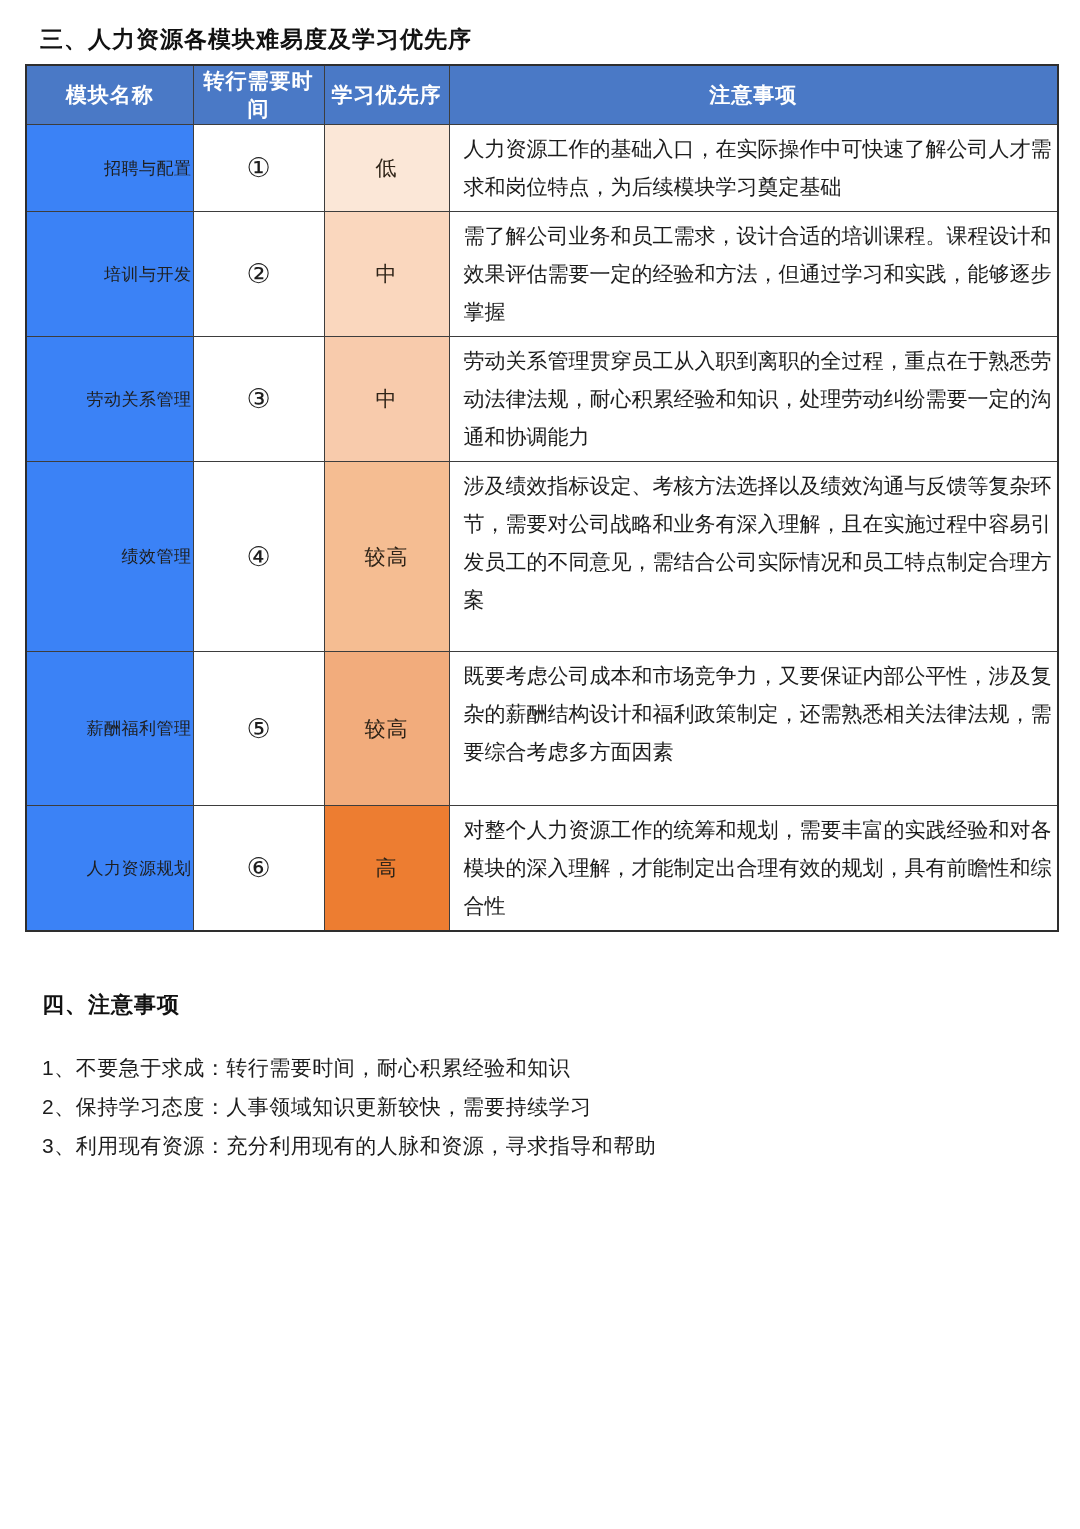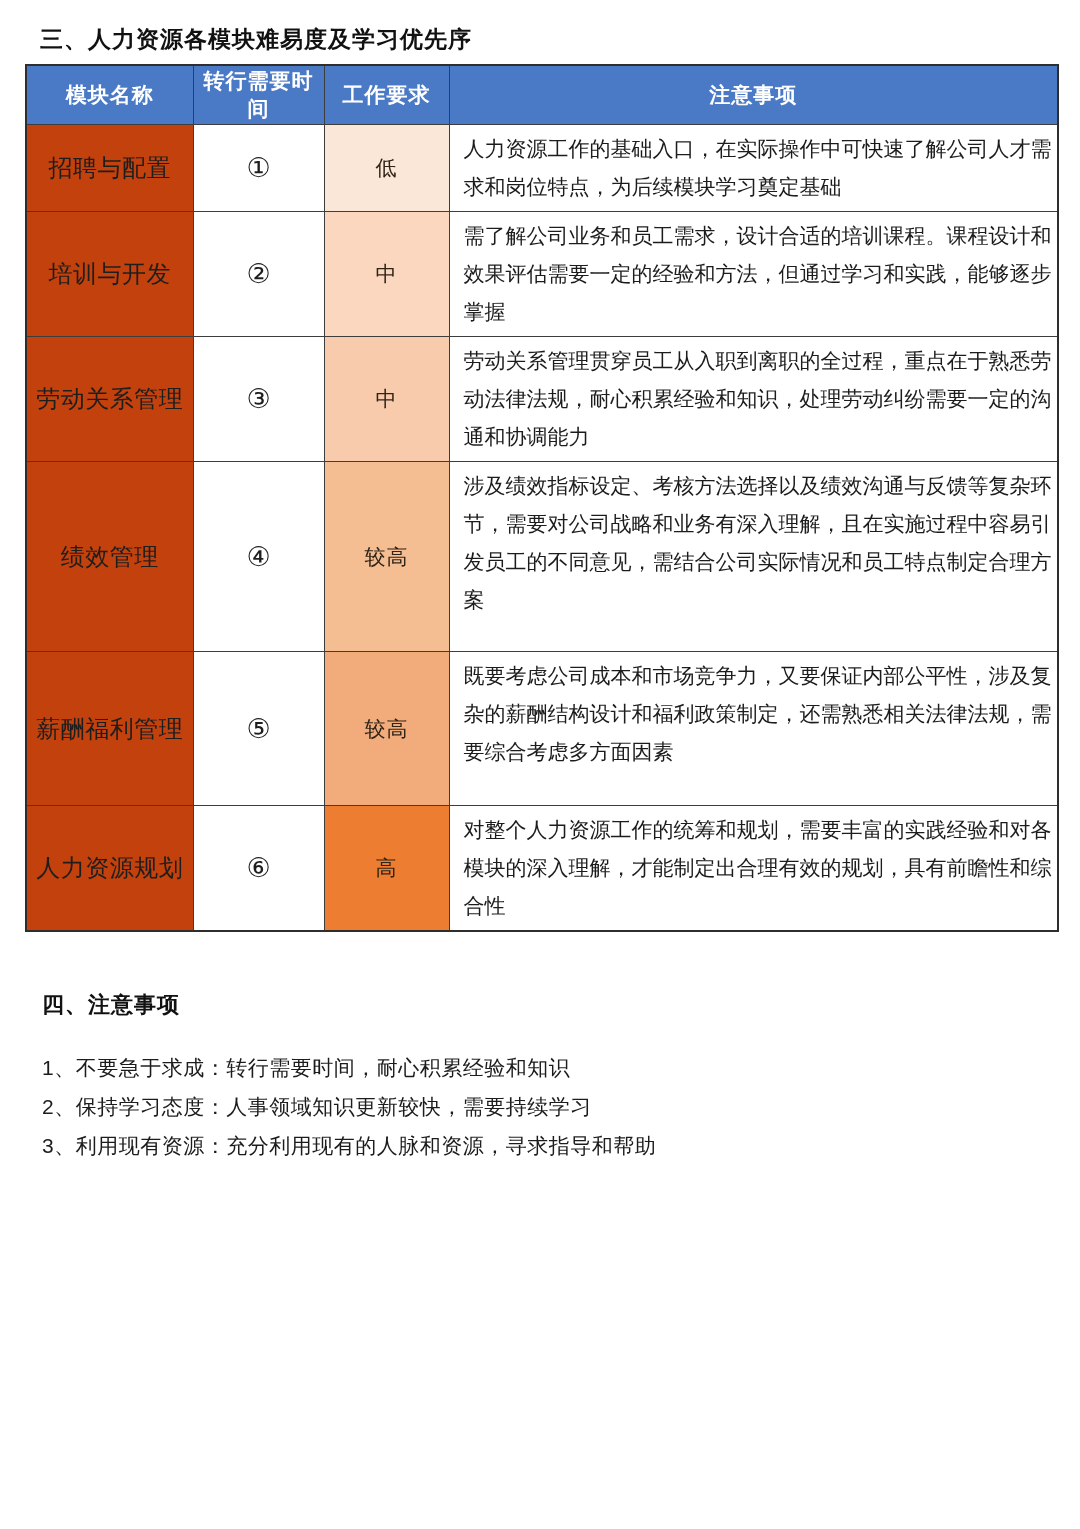--- a/index.html
+++ b/index.html
@@ -43,25 +43,25 @@
     height: 42px;
   }
   table.hr-table th {
     color: #ffffff;
     font-weight: bold;
     font-size: 21px;
     text-align: center;
     letter-spacing: 1px;
   }
   td.cell-module {
-    text-align: center;
+    text-align: right;
     vertical-align: middle;
-    font-size: 24px;
+    font-size: 17px;
     letter-spacing: 0.5px;
-    background: #c2410c;
+    background: #3b82f6;
   }
   td.cell-priority {
     text-align: center;
     vertical-align: middle;
     font-size: 27px;
     background: #ffffff;
   }
   td.cell-difficulty {
     text-align: center;
     vertical-align: middle;
@@ -114,21 +114,21 @@
     <colgroup>
       <col style="width:167px">
       <col style="width:131px">
       <col style="width:125px">
       <col style="width:609px">
     </colgroup>
     <thead>
       <tr>
         <th style="background-color: rgb(74, 121, 198);">模块名称</th>
         <th style="background-color: rgb(74, 121, 198);">转行需要时间</th>
-        <th style="background-color: rgb(74, 121, 198);">工作要求</th>
+        <th style="background-color: rgb(74, 121, 198);">学习优先序</th>
         <th style="background-color: rgb(74, 121, 198);">注意事项</th>
       </tr>
     </thead>
     <tbody>
       <tr class="row-r1">
         <td class="cell-module">招聘与配置</td>
         <td class="cell-priority">①</td>
         <td class="cell-difficulty" style="background-color: rgb(251, 231, 215);">低</td>
         <td class="cell-req">人力资源工作的基础入口，在实际操作中可快速了解公司人才需求和岗位特点，为后续模块学习奠定基础</td>
       </tr>

